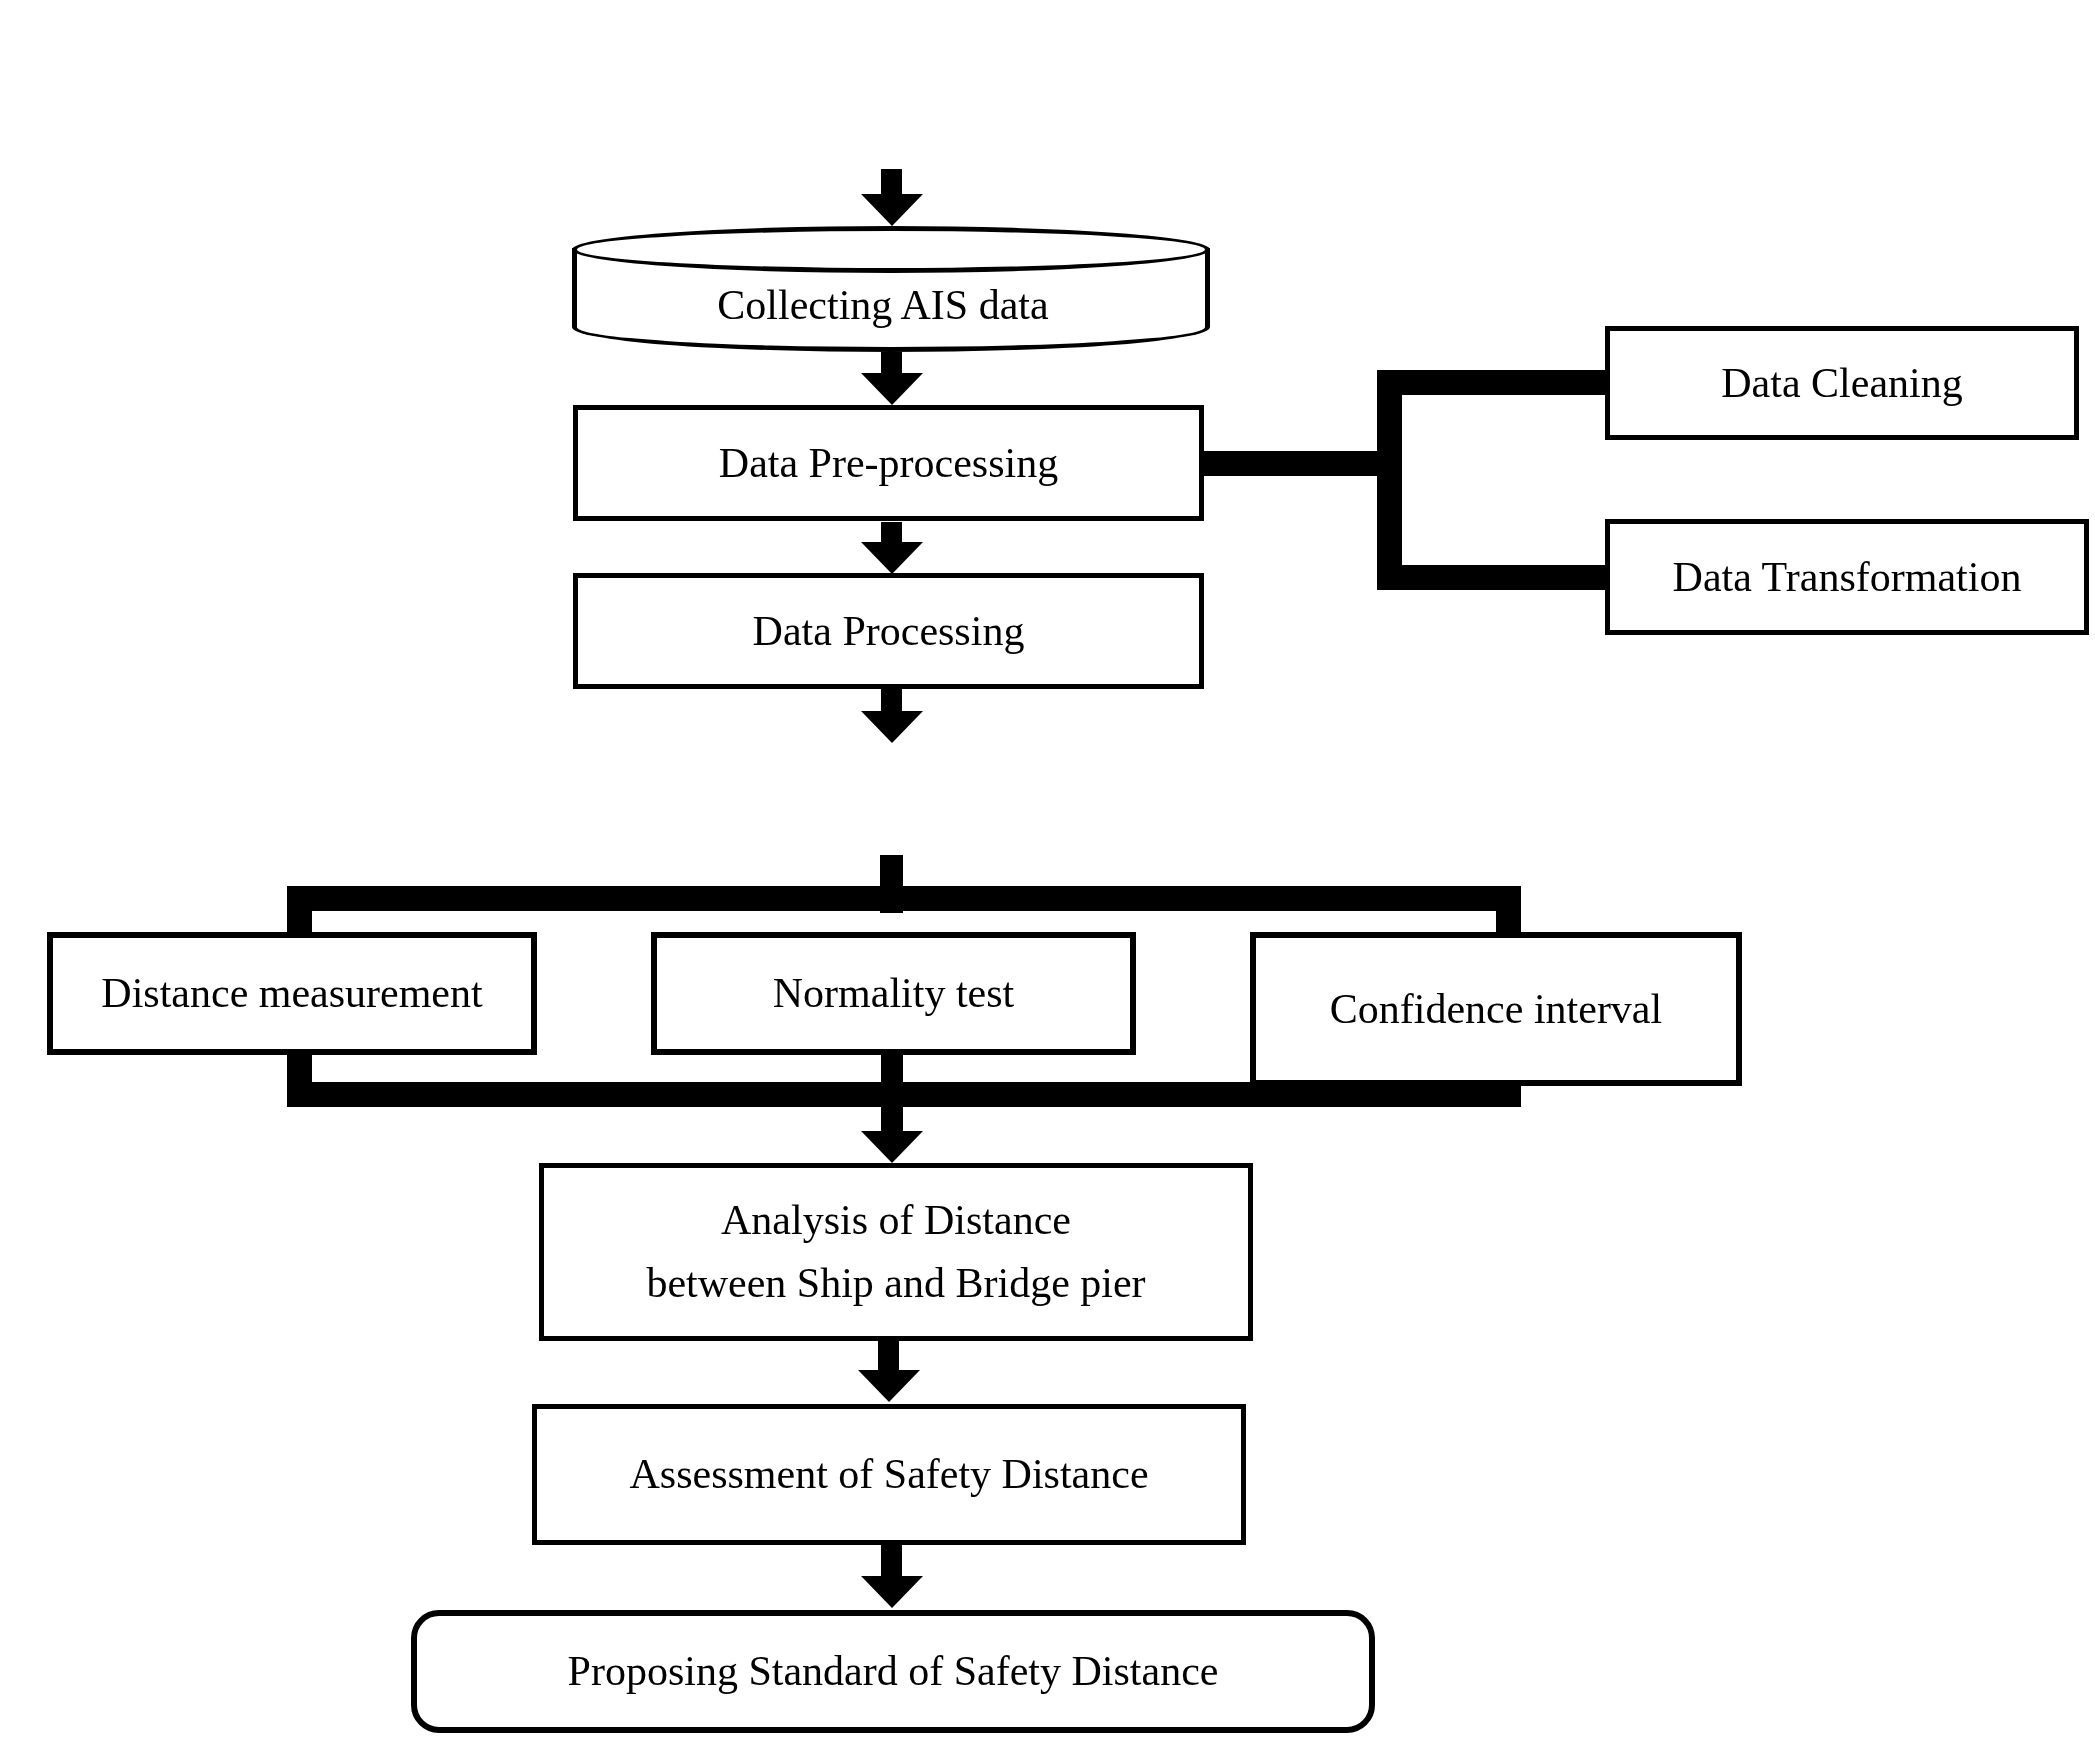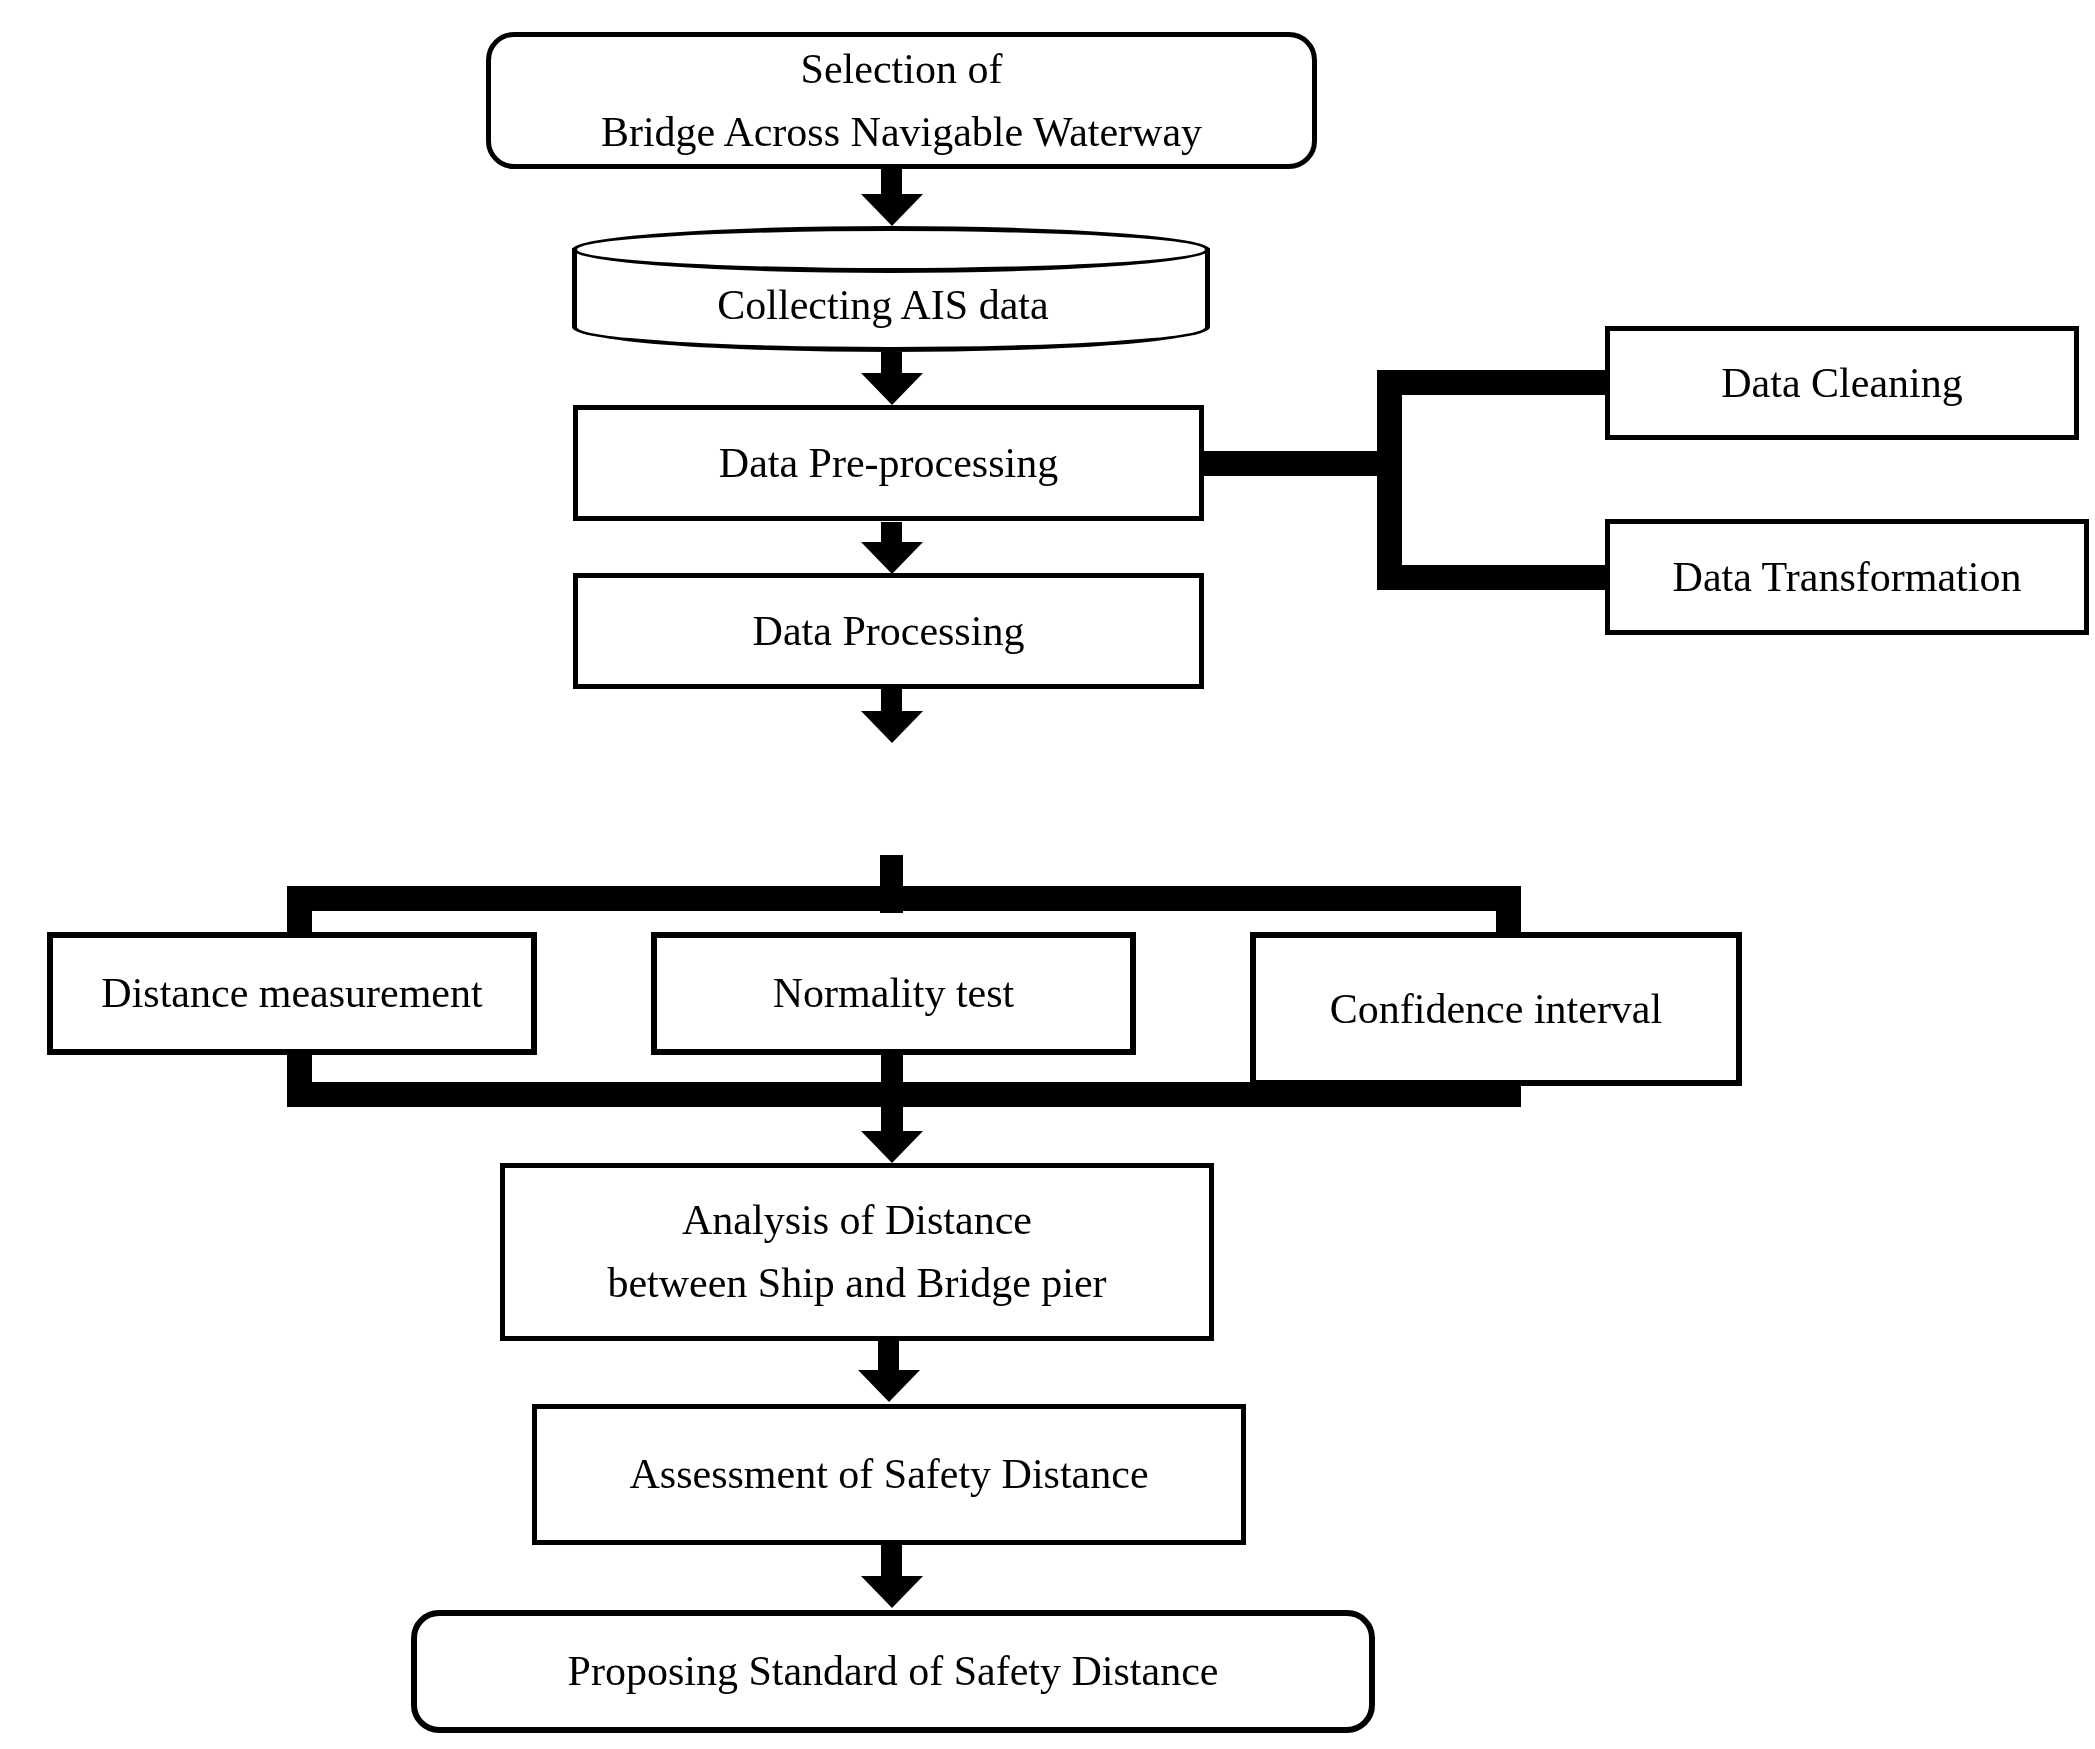--- a/index.html
+++ b/index.html
@@ -154,24 +154,20 @@
   <div class="arrow" style="left:858px; top:1341px; height:61px;">
     <div class="arrow-shaft" style="height:30px;"></div>
     <div class="arrow-head"></div>
   </div>
 
   <div class="arrow" style="left:861px; top:1545px; height:63px;">
     <div class="arrow-shaft" style="height:32px;"></div>
     <div class="arrow-head"></div>
   </div>
 
-  <div class="node rounded-lg" style="left:486px; top:32px; width:831px; height:137px;">
-    <span class="label">Selection of
-Bridge Across Navigable Waterway</span>
-  </div>
 
   <div class="cylinder" style="left:572px; top:226px; width:638px; height:126px;">
     <div class="cyl-body"></div>
     <div class="cyl-top"></div>
     <span class="label">Collecting AIS data</span>
   </div>
 
   <div class="node" style="left:573px; top:405px; width:631px; height:116px;">
     <span class="label">Data Pre-processing</span>
   </div>
@@ -194,21 +190,21 @@
   </div>
 
   <div class="node thick" style="left:651px; top:932px; width:485px; height:123px;">
     <span class="label">Normality test</span>
   </div>
 
   <div class="node thick" style="left:1250px; top:932px; width:492px; height:154px;">
     <span class="label">Confidence interval</span>
   </div>
 
-  <div class="node" style="left:500px; top:1163px; width:714px; height:178px;">
+  <div class="node" style="left:539px; top:1163px; width:714px; height:178px;">
     <span class="label">Analysis of Distance
 between Ship and Bridge pier</span>
   </div>
 
   <div class="node" style="left:532px; top:1404px; width:714px; height:141px;">
     <span class="label">Assessment of Safety Distance</span>
   </div>
 
   <div class="node rounded-lg" style="left:411px; top:1610px; width:964px; height:123px; border-width:6.6px;">
     <span class="label">Proposing Standard of Safety Distance</span>

